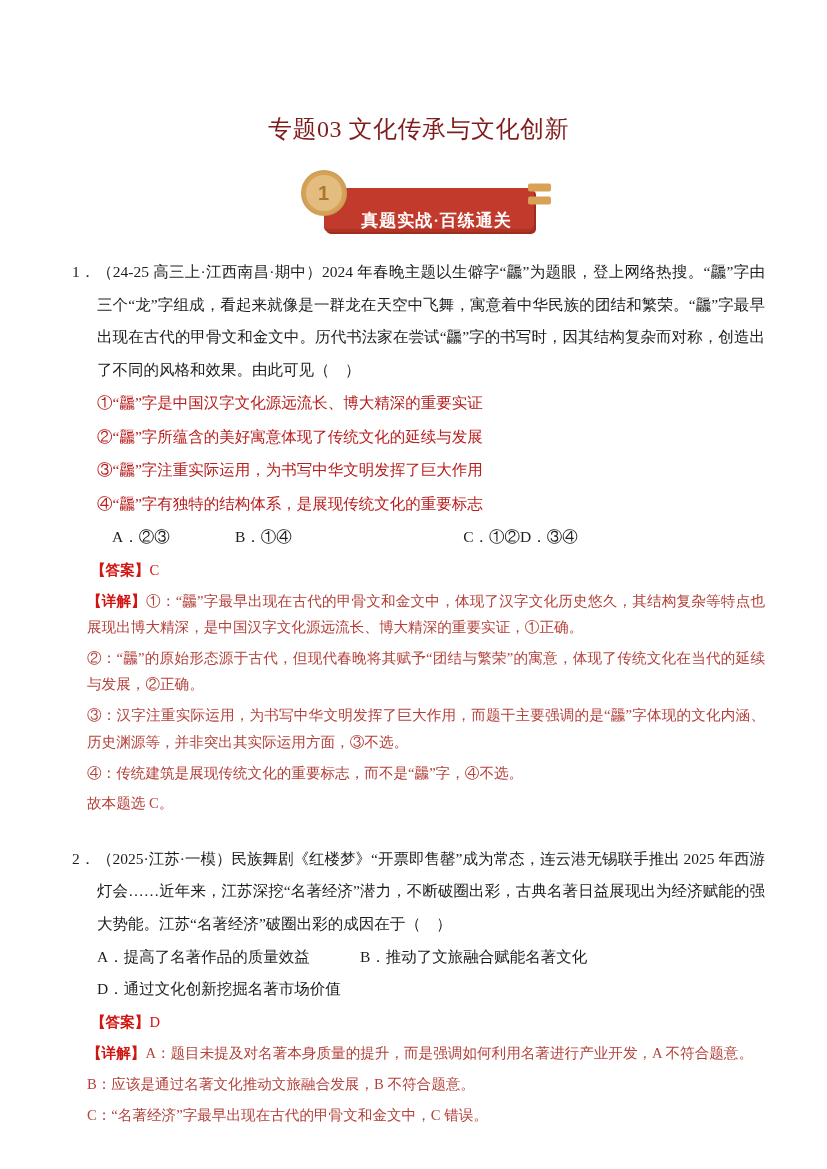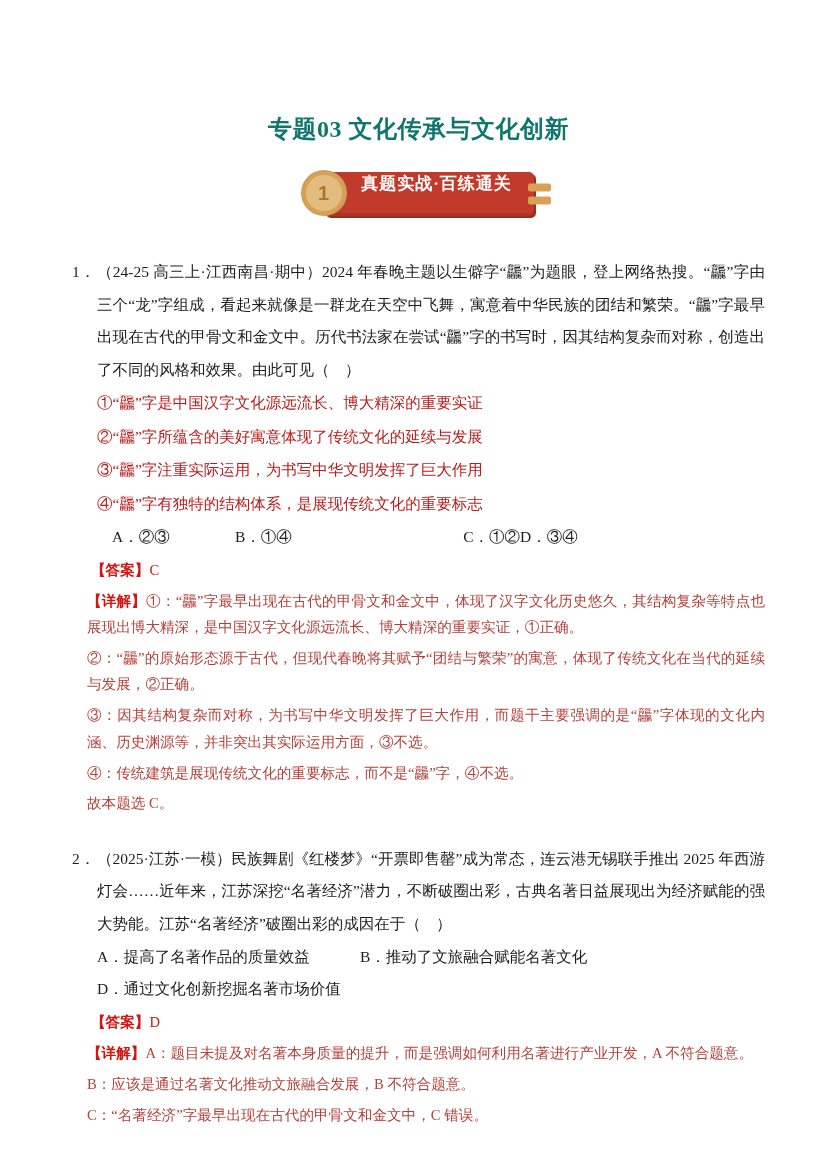--- a/index.html
+++ b/index.html
@@ -3,29 +3,29 @@
 <meta charset="utf-8">
 <style>
   html,body{margin:0;padding:0;background:#ffffff;}
   .page{
     width:827px;height:1169px;background:#ffffff;overflow:hidden;
     font-family:"Liberation Serif","DejaVu Serif",serif;color:#1c1c1c;
     position:relative;box-sizing:border-box;
   }
   .inner{padding:96px 62px 0 72px;box-sizing:border-box;}
   .doc-title{
-    text-align:center;font-size:24px;font-weight:700;line-height:34px;
-    letter-spacing:0.5px;color:#0f766e;
+    text-align:center;font-size:24px;font-weight:400;line-height:34px;
+    letter-spacing:0.5px;color:#7f1d1d;
   }
   
   .banner{position:relative;width:210px;height:44px;margin:26px auto 0 auto;left:10px;}
   .banner-rect{
-    position:absolute;left:0;top:0;width:210px;height:44px;border-radius:5px;
+    position:absolute;left:0;top:16px;width:210px;height:44px;border-radius:5px;
     background:#c23a2b;box-shadow:2px 2px 0 #a02c1e, inset 0 -3px 0 rgba(0,0,0,0.10);
-    display:flex;align-items:flex-start;justify-content:center;padding-left:16px;box-sizing:border-box;
+    display:flex;align-items:flex-end;justify-content:center;padding-left:16px;box-sizing:border-box;
   }
   .banner-label{color:#ffffff;font-weight:700;font-size:17px;letter-spacing:1px;white-space:nowrap;}
   .banner-circle{
     position:absolute;left:-23px;top:-2px;width:46px;height:46px;border-radius:50%;
     background:radial-gradient(circle at 42% 36%,#f4debo,#e9cb93 35%,#d9a155 78%);
     background-color:#d9a155;border:2px solid #caa05c;z-index:2;
     display:flex;align-items:center;justify-content:center;box-sizing:border-box;
   }
   .banner-circle-inner{
     width:36px;height:36px;border-radius:50%;background:#e6c astle;
@@ -104,21 +104,21 @@
         <div class="choices-row">
           <span class="c0">A．②③</span>
           <span class="c1">B．①④</span>
           <span class="c2">C．①②</span>
           <span class="c3">D．③④</span>
         </div>
         <div class="answer-block">
           <p class="answer-line"><span class="exp-label">【答案】</span><span>C</span></p>
           <p class="exp-par"><span class="exp-label">【详解】</span><span>①：“龘”字最早出现在古代的甲骨文和金文中，体现了汉字文化历史悠久，其结构复杂等特点也展现出博大精深，是中国汉字文化源远流长、博大精深的重要实证，①正确。</span></p>
           <p class="exp-par">②：“龘”的原始形态源于古代，但现代春晚将其赋予“团结与繁荣”的寓意，体现了传统文化在当代的延续与发展，②正确。</p>
-          <p class="exp-par">③：因其结构复杂而对称，为书写中华文明发挥了巨大作用，而题干主要强调的是“龘”字体现的文化内涵、历史渊源等，并非突出其实际运用方面，③不选。</p>
+          <p class="exp-par">③：汉字注重实际运用，为书写中华文明发挥了巨大作用，而题干主要强调的是“龘”字体现的文化内涵、历史渊源等，并非突出其实际运用方面，③不选。</p>
           <p class="exp-par">④：传统建筑是展现传统文化的重要标志，而不是“龘”字，④不选。</p>
           <p class="exp-par">故本题选 C。</p>
         </div>
       </div>
 
       <div class="question q2">
         <div class="stem">
           <span class="q-num">2．</span>
           <span>（2025·江苏·一模）民族舞剧《红楼梦》“开票即售罄”成为常态，连云港无锡联手推出 2025 年西游灯会……近年来，江苏深挖“名著经济”潜力，不断破圈出彩，古典名著日益展现出为经济赋能的强大势能。江苏“名著经济”破圈出彩的成因在于（　）</span>
         </div>

